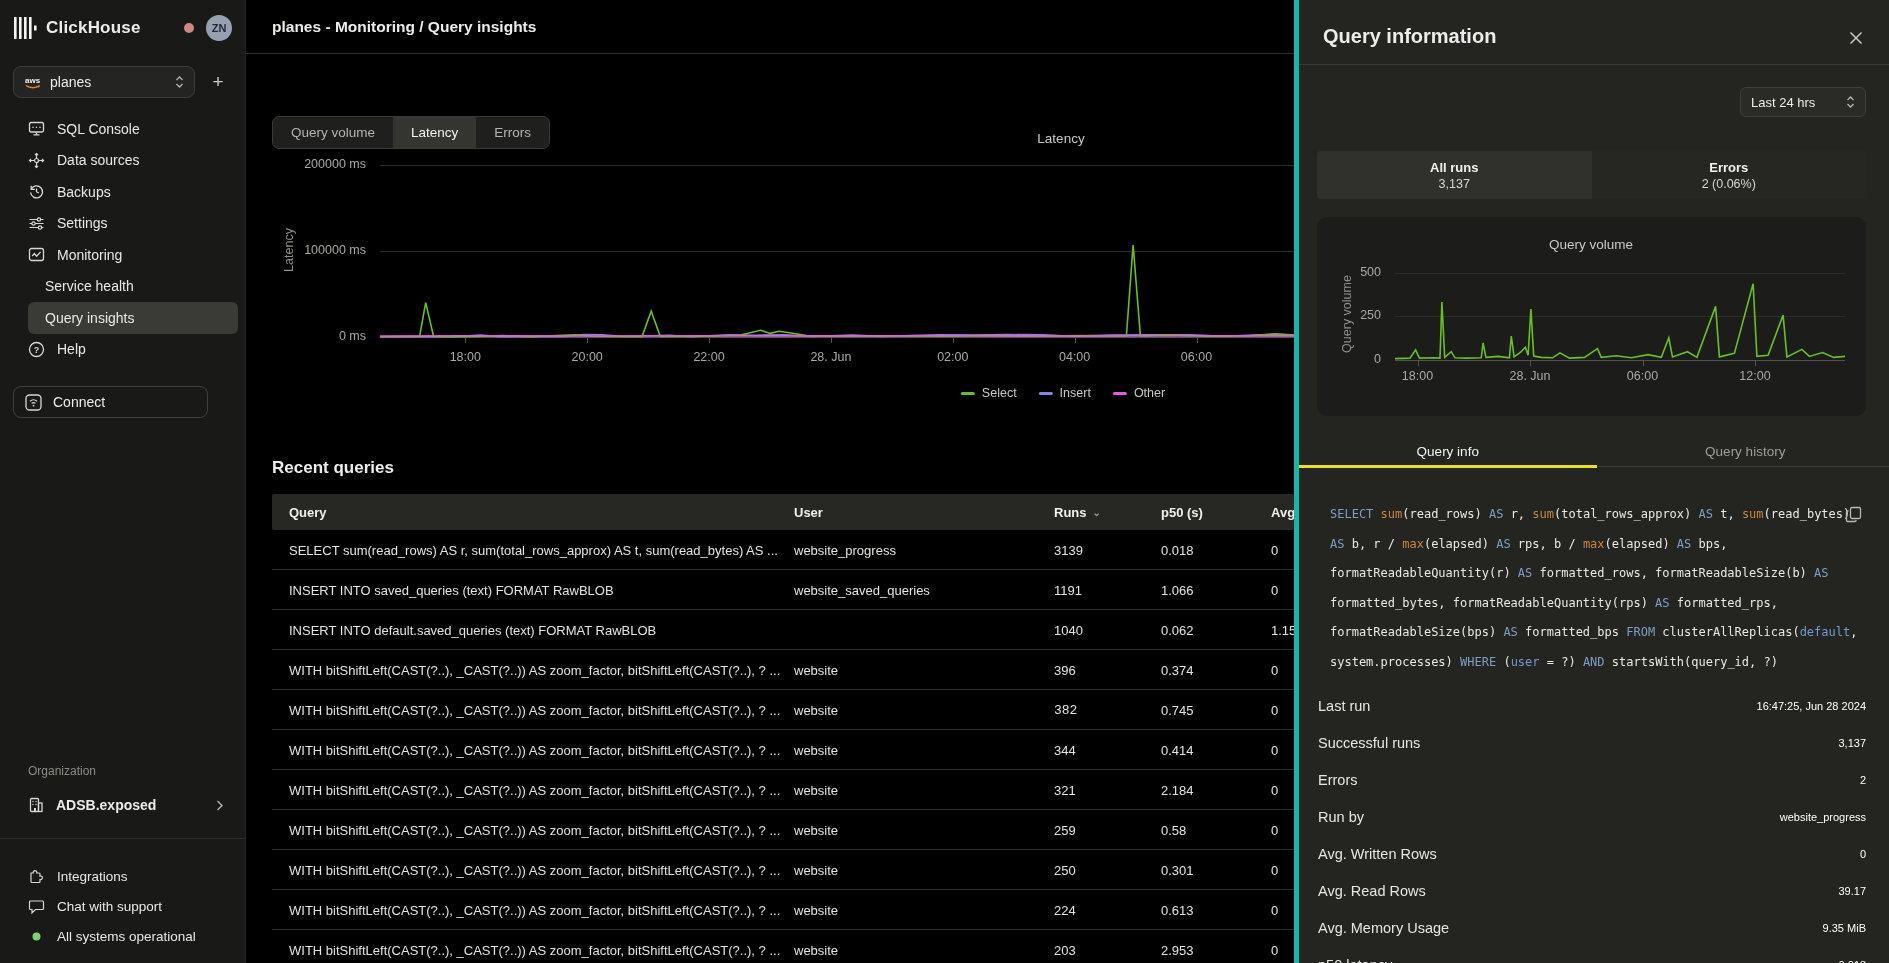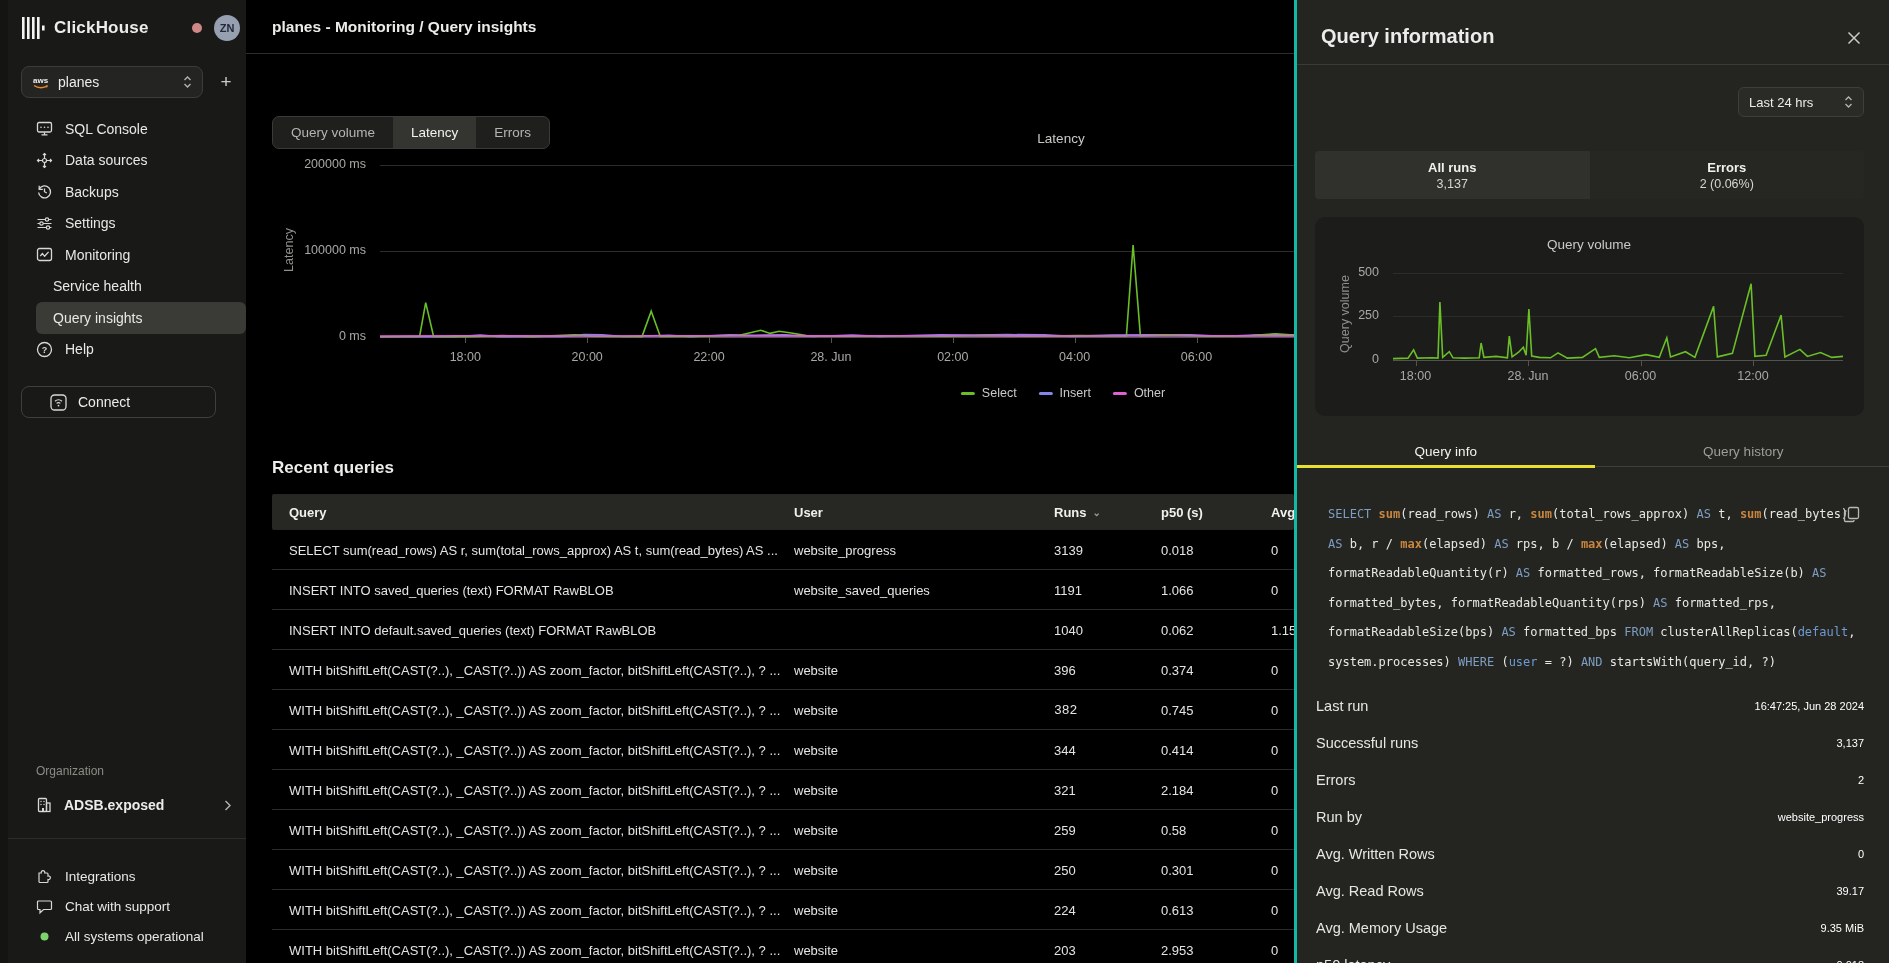--- a/index.html
+++ b/index.html
@@ -2,42 +2,42 @@
 <html><head>
 <meta charset="utf-8">
 <style>
   * { margin:0; padding:0; box-sizing:border-box; }
   html,body { width:1889px; height:963px; overflow:hidden; background:#141413;
     font-family:"Liberation Sans", sans-serif; color:#ececea; }
   .app { position:relative; width:1889px; height:963px; }
 
   
   .sidebar { position:absolute; left:0; top:0; width:246px; height:963px;
-    background:#191917; border-right:1px solid #262624;margin-left:8px; }
+    background:#191917; border-right:1px solid #262624; }
   .side-top { position:absolute; left:14px; top:14px; width:218px; height:28px; display:flex; align-items:center; }
   .logo-bars { width:24px; height:22px; flex:0 0 auto; }
   .logo-text { font-size:17px; font-weight:700; margin-left:8px; letter-spacing:.2px; }
   .notif-dot { width:10px; height:10px; border-radius:50%; background:#cf8886; margin-left:auto; }
   .avatar { width:26px; height:26px; border-radius:50%; background:#96a0b1; color:#222a3a;
     font-size:11px; font-weight:700; display:flex; align-items:center; justify-content:center; margin-left:12px; }
   .service-row { position:absolute; left:13px; top:66px; width:220px; height:32px; display:flex; align-items:center; }
   .service-select { width:182px; height:32px; background:#242422; border:1px solid #3c3c39; border-radius:8px;
     display:flex; align-items:center; padding:0 10px; cursor:pointer; }
   .service-select .label { font-size:14px; margin-left:9px; }
   .service-select .updown { margin-left:auto; }
   .add-btn { width:30px; height:30px; margin-left:8px; display:flex; align-items:center; justify-content:center;
     color:#c9c9c6; font-size:19px; font-weight:400; cursor:pointer; border-radius:6px; }
   .nav { position:absolute; left:0; top:113px; width:246px; }
   .nav-item { position:relative; height:31.5px; display:flex; align-items:center; padding-left:28px; cursor:pointer; }
   .nav-item .nicon { width:17px; height:17px; display:flex; align-items:center; justify-content:center; margin-right:12px; }
   .nav-item .nlabel { font-size:14px; color:#e8e8e6; }
   .nav-item.sub { padding-left:45px; }
   .nav-item.selected { background:#3a3a36; border-radius:6px; margin:0 8px 0 28px; padding-left:17px; width:210px; }
   .connect-btn { position:absolute; left:13px; top:386px; width:195px; height:32px; border:1px solid #3f3f3c;
-    border-radius:8px; display:flex; align-items:center; padding-left:28px; cursor:pointer; }
+    border-radius:8px; display:flex; align-items:center; padding-left:11px; cursor:pointer; }
   .connect-btn .nlabel { font-size:14px; margin-left:11px; }
   .side-org-label { position:absolute; left:28px; top:764px; font-size:12px; color:#8b8b87; }
   .org-row { position:absolute; left:13px; top:791px; width:220px; height:28px; display:flex; align-items:center;
     padding-left:15px; cursor:pointer;font-weight:bold; }
   .org-row .nlabel { font-size:14px; margin-left:12px; }
   .org-row .chev { margin-left:auto; margin-right:10px; }
   .side-divider { position:absolute; left:0; top:838px; width:246px; height:1px; background:#2c2c29; }
   .side-footer { position:absolute; left:0; top:861px; width:246px; }
   .side-footer .nav-item { height:30px; }
   .side-footer .nlabel { font-size:13.5px; }
@@ -73,21 +73,21 @@
   .rq-head { position:relative; height:36px; background:#272724; border-radius:2px; }
   .rq-head .cell { position:absolute; top:0; height:36px; display:flex; align-items:center;
     font-size:13px; font-weight:700; color:#f0f0ee; white-space:nowrap; }
   .rq-row { position:relative; height:40px; border-bottom:1px solid #2b2b28; cursor:pointer; }
   .rq-row .cell { position:absolute; top:0; height:40px; display:flex; align-items:center;
     font-size:13px; color:#e4e4e2; white-space:nowrap; overflow:hidden; }
   .sort-chev { margin-left:6px; color:#9d9d99; font-size:10px; }
 
   
   .panel { position:absolute; left:1294px; top:0; width:595px; height:963px; background:#242421;
-    border-left:3px solid #14b8a6; overflow:hidden; }
+    border-left:5px solid #14b8a6; overflow:hidden; }
   .panel-header { position:absolute; left:0; top:0; width:595px; height:65px; border-bottom:1px solid #3a3a37; }
   .panel-title { position:absolute; left:24px; top:25px; font-size:20px; font-weight:700; }
   .close-btn { position:absolute; left:548px; top:29px; width:18px; height:18px; cursor:pointer;
     display:flex; align-items:center; justify-content:center; }
   .range-select { position:absolute; left:441px; top:87px; width:126px; height:30px; background:#2a2a27;
     border:1px solid #3e3e3b; border-radius:6px; display:flex; align-items:center; padding:0 10px;
     font-size:13px; cursor:pointer; }
   .range-select .updown { margin-left:auto; }
   .summary-tabs { position:absolute; left:18px; top:151px; width:549px; height:48px; display:flex;
     border-radius:4px; overflow:hidden; }
@@ -104,21 +104,21 @@
   .detail-tabs { position:absolute; left:0; top:436px; width:595px; height:31px; display:flex;
     border-bottom:1px solid #3e3e3b; }
   .detail-tab { flex:1; display:flex; align-items:center; justify-content:center; font-size:13.5px;
     color:#9d9d99; cursor:pointer; position:relative; }
   .detail-tab.active { color:#f2f2f0; }
   .detail-tab.active::after { content:""; position:absolute; left:0; bottom:-2px; width:100%; height:3px;
     background:#e9df2e; }
 
   .sql-block { position:absolute; left:31px; top:500px; width:540px;
     font-family:"DejaVu Sans Mono", monospace; font-size:12px; line-height:29.6px; white-space:pre; }
-  .tok-kw { color:#7d9ec2; } .tok-fn { color:#c9863f;font-weight:bold; } .tok-id { color:#6f9bd1; } .tok-pl { color:#e8e8e6; }
+  .tok-kw { color:#7d9ec2; } .tok-fn { color:#c9863f; } .tok-id { color:#6f9bd1; } .tok-pl { color:#e8e8e6; }
   .copy-btn { position:absolute; left:546px; top:506px; width:18px; height:18px; cursor:pointer; }
 
   .stats { position:absolute; left:19px; top:687px; width:548px; }
   .stat-row { height:37px; display:flex; align-items:center; justify-content:space-between; }
   .stat-label { font-size:14.5px; color:#e6e6e4; }
   .stat-value { font-size:11px; color:#ffffff; }
   svg { display:block; }
 </style>
 </head>
 <body>

